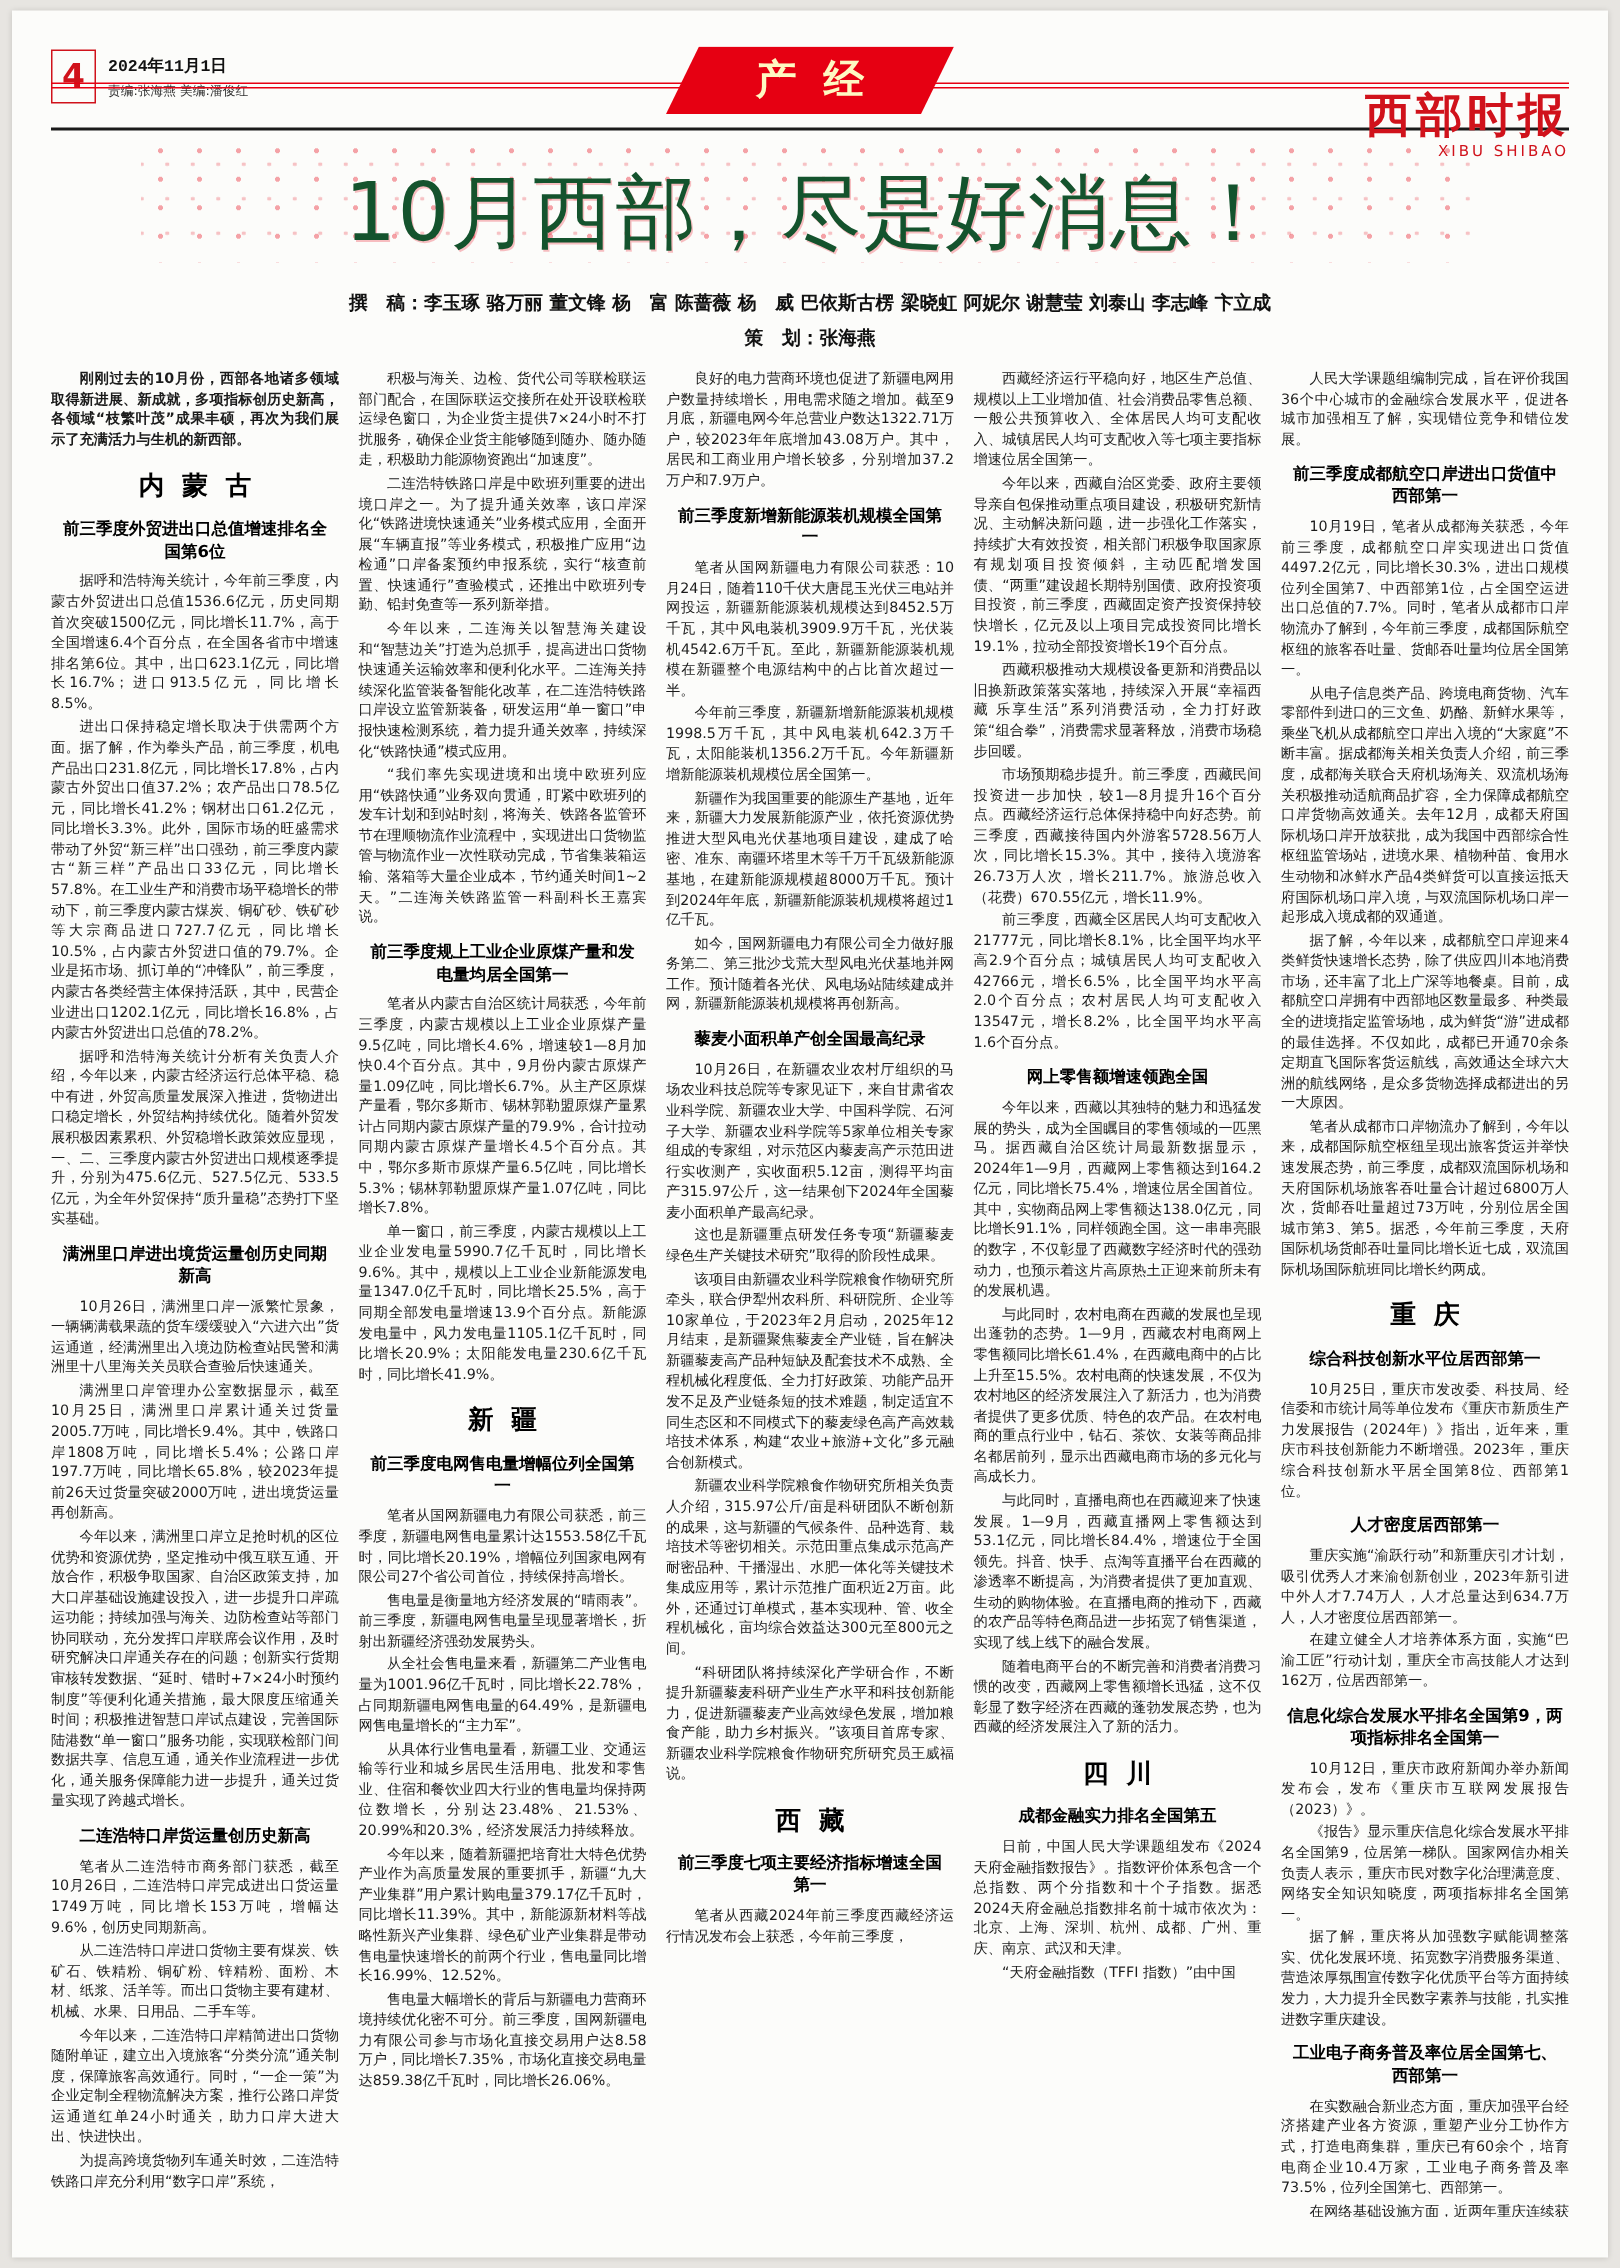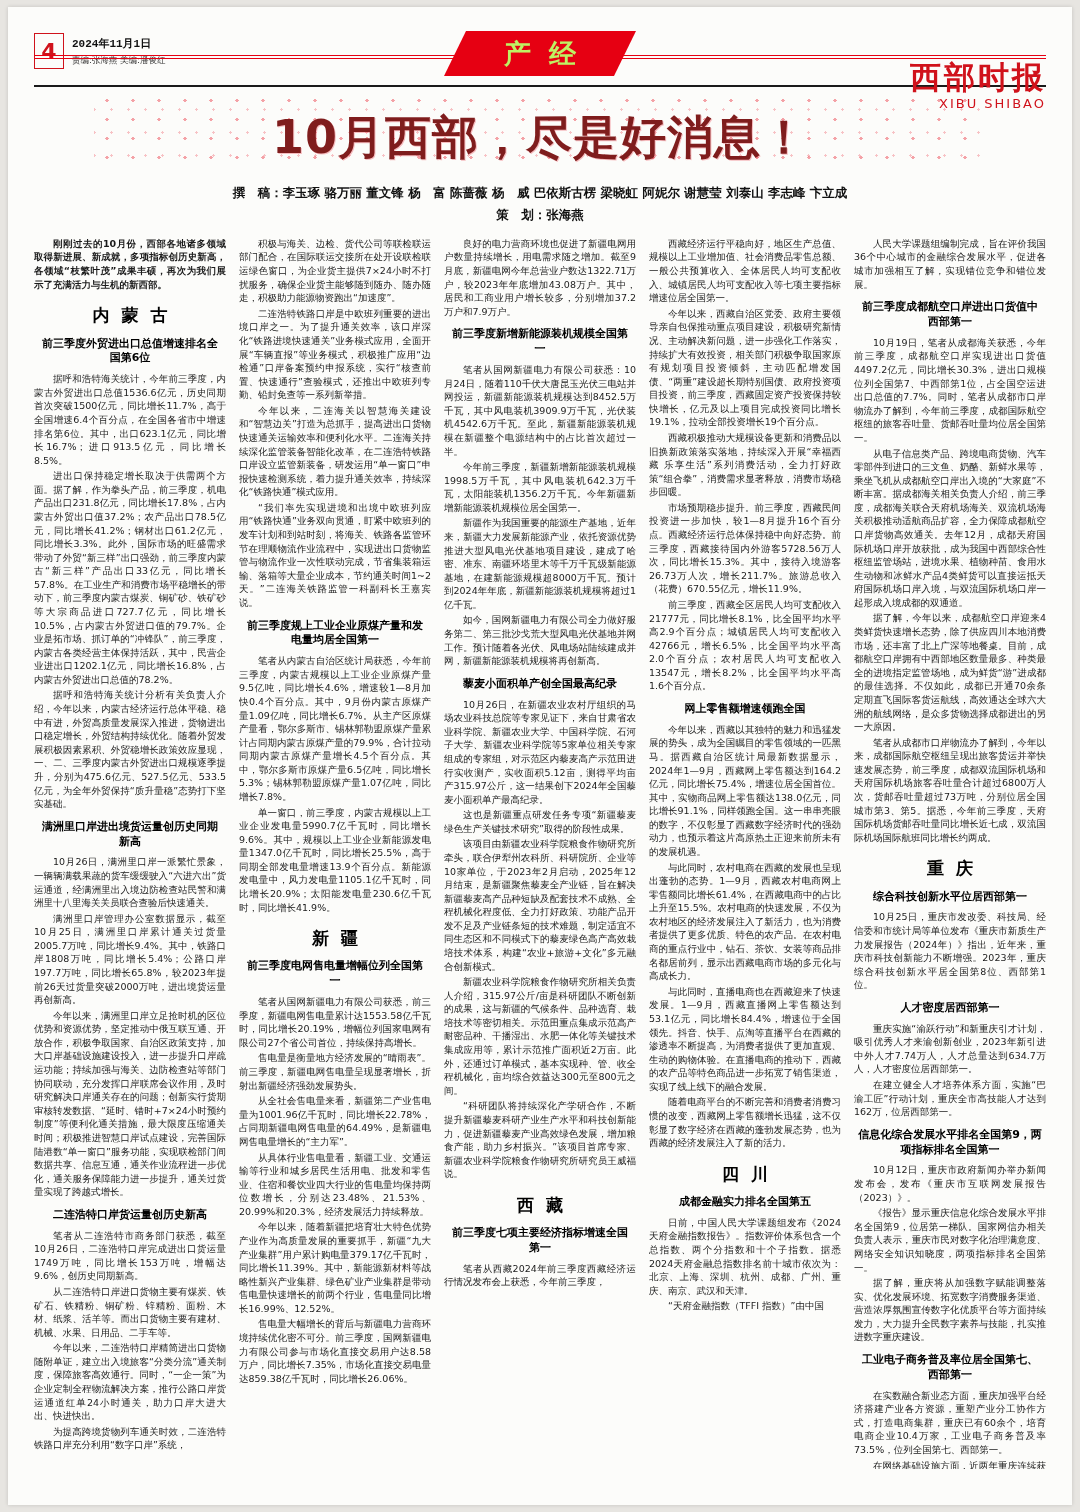--- a/index.html
+++ b/index.html
@@ -30,46 +30,46 @@
   .dateinfo { padding-top:3px; }
   .date-line { font-size:11px; color:#111; font-weight:bold;font-family:Liberation Mono, monospace; }
   .editors-line { font-size:8.5px; color:#333; margin-top:4px; }
 
   .banner-line {
     position:absolute; left:0; right:0; top:26px; height:4px;
     border-top:1px solid #e60012; border-bottom:1px solid #e60012;
   }
   .banner {
     position:absolute; left:50%; transform:translateX(-50%); top:2px;
-    background:#e60012; color:#bef264;
+    background:#e60012; color:#fef9c3;
     font-size:27px; font-weight:900; letter-spacing:18px;
     padding:9px 42px 9px 60px; line-height:1;
     clip-path:polygon(22px 0, 100% 0, calc(100% - 22px) 100%, 0 100%);
   }
   .masthead { position:absolute; right:0; top:2px; text-align:right; color:#d0121b;margin-top:29px; }
   .masthead-title {
     font-size:31px; font-weight:900; letter-spacing:3px; line-height:1.1;
     font-family:"DejaVu Serif","Liberation Serif",serif;
   }
-  .masthead-sub { font-size:13px; letter-spacing:2px; margin-top:2px; color:#d0121b; }
+  .masthead-sub { font-size:10px; letter-spacing:2px; margin-top:2px; color:#d0121b; }
 
   
   .headline-wrap { position:relative; text-align:center; padding:24px 0 6px; }
   .speckles {
     position:absolute; inset:4px 60px;
     background-image:
       radial-gradient(circle, rgba(230,0,18,.55) 1.6px, transparent 1.8px),
       radial-gradient(circle, rgba(230,0,18,.35) 1.2px, transparent 1.4px);
     background-size:26px 19px, 17px 23px;
     background-position:0 0, 9px 7px;
     opacity:.65; pointer-events:none;
   }
   .headline {
-    position:relative; color:#7f1d1d; font-weight:700;
-    font-size:46px; letter-spacing:1px; line-height:1.15;
+    position:relative; color:#14532d; font-weight:400;
+    font-size:54px; letter-spacing:1px; line-height:1.15;
     text-shadow:1px 1px 0 rgba(230,0,18,.25);
   }
   .byline { text-align:center; margin:12px 0 10px; line-height:1.8; }
   .byline div { font-size:12.5px; font-weight:bold; color:#111; }
 
   
   .columns {
     display:flex; gap:13px; margin-top:4px;
     height:1232px; overflow:hidden;justify-content:space-between;
   }

